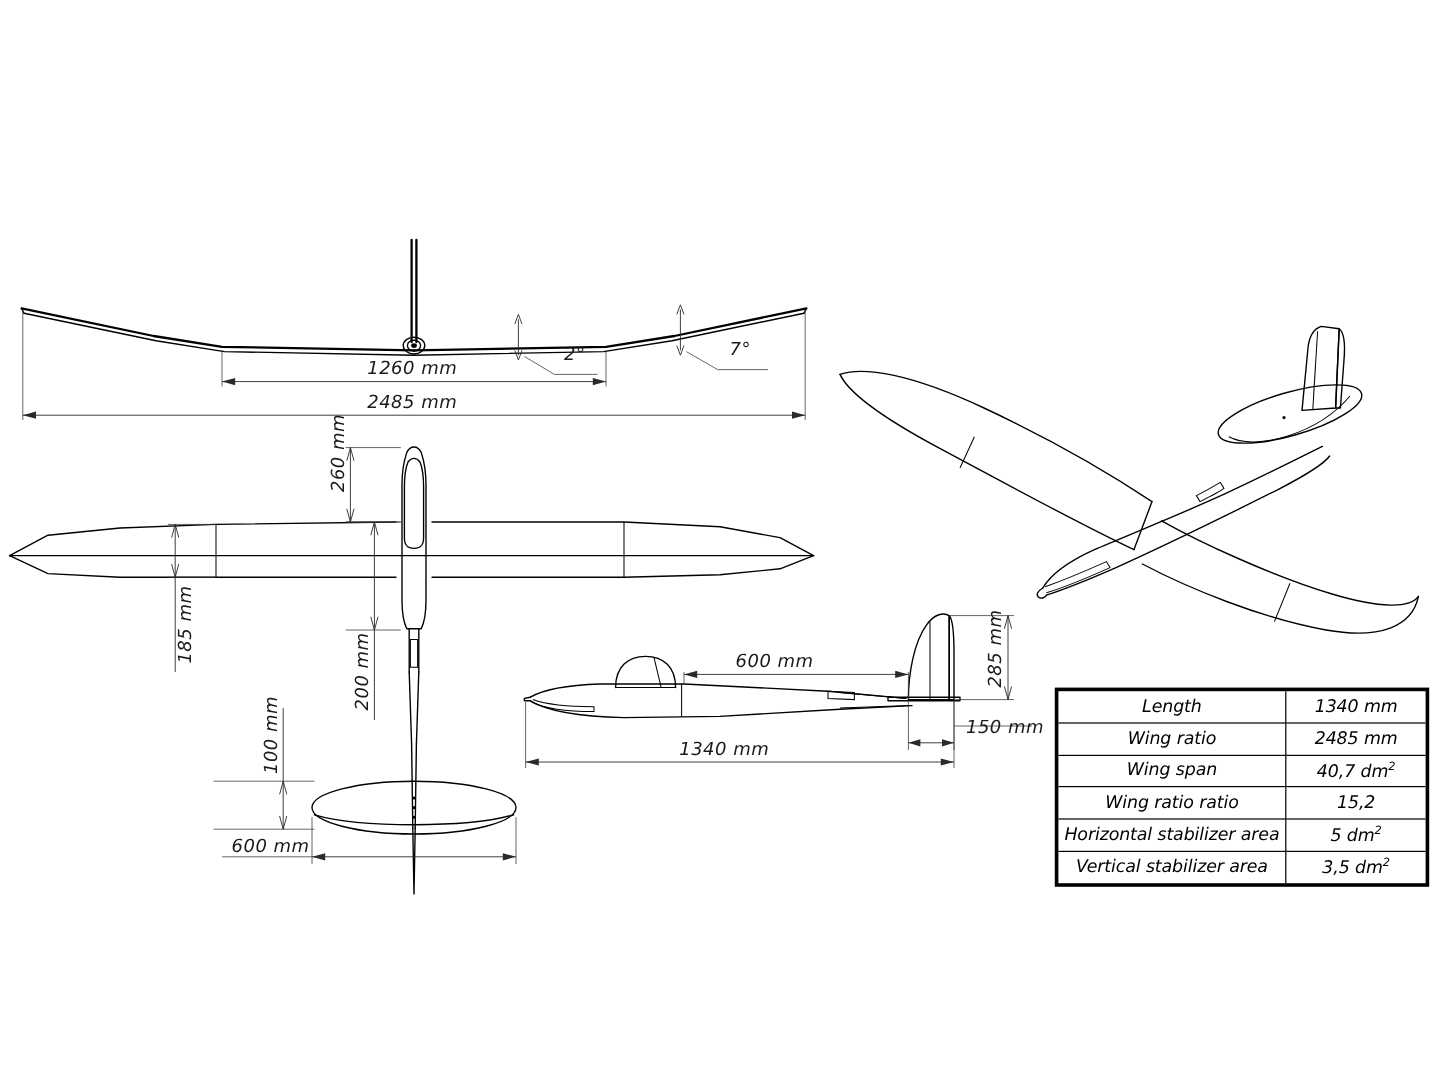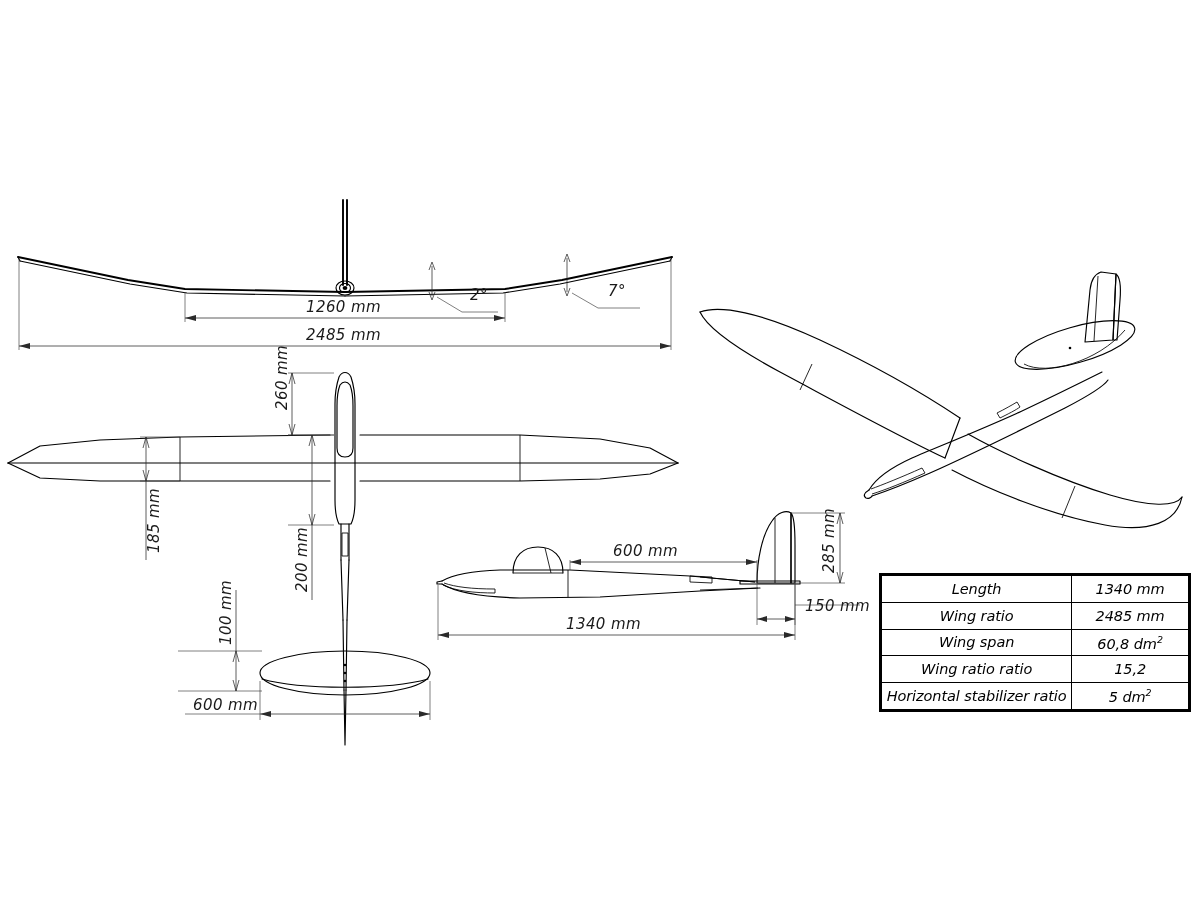--- a/index.html
+++ b/index.html
@@ -432,27 +432,31 @@
         <tr>
           <td class="param">Length</td>
           <td class="value"><span>1340 mm</span></td>
         </tr>
         <tr>
           <td class="param">Wing ratio</td>
           <td class="value"><span>2485 mm</span></td>
         </tr>
         <tr>
           <td class="param">Wing span</td>
-          <td class="value"><span>60,8 dm</span><sup class="u">2</sup></td>
+          <td class="value"><span>40,7 dm</span><sup class="u">2</sup></td>
         </tr>
         <tr>
           <td class="param">Wing ratio ratio</td>
           <td class="value"><span>15,2</span></td>
         </tr>
         <tr>
-          <td class="param">Horizontal stabilizer ratio</td>
+          <td class="param">Horizontal stabilizer area</td>
           <td class="value"><span>5 dm</span><sup class="u">2</sup></td>
+        </tr>
+        <tr>
+          <td class="param">Vertical stabilizer area</td>
+          <td class="value"><span>3,5 dm</span><sup class="u">2</sup></td>
         </tr>
       </tbody>
     </table>
   </div>
 
 </div>
 
 </body></html>

